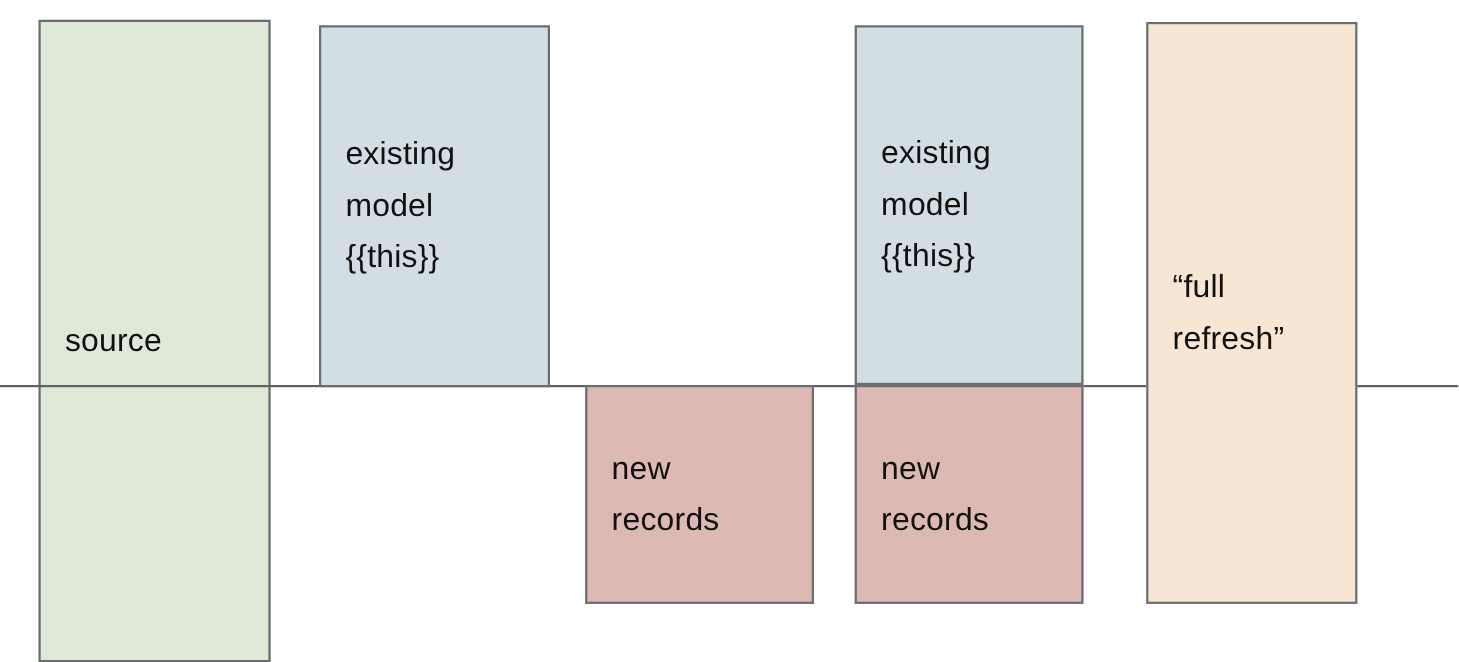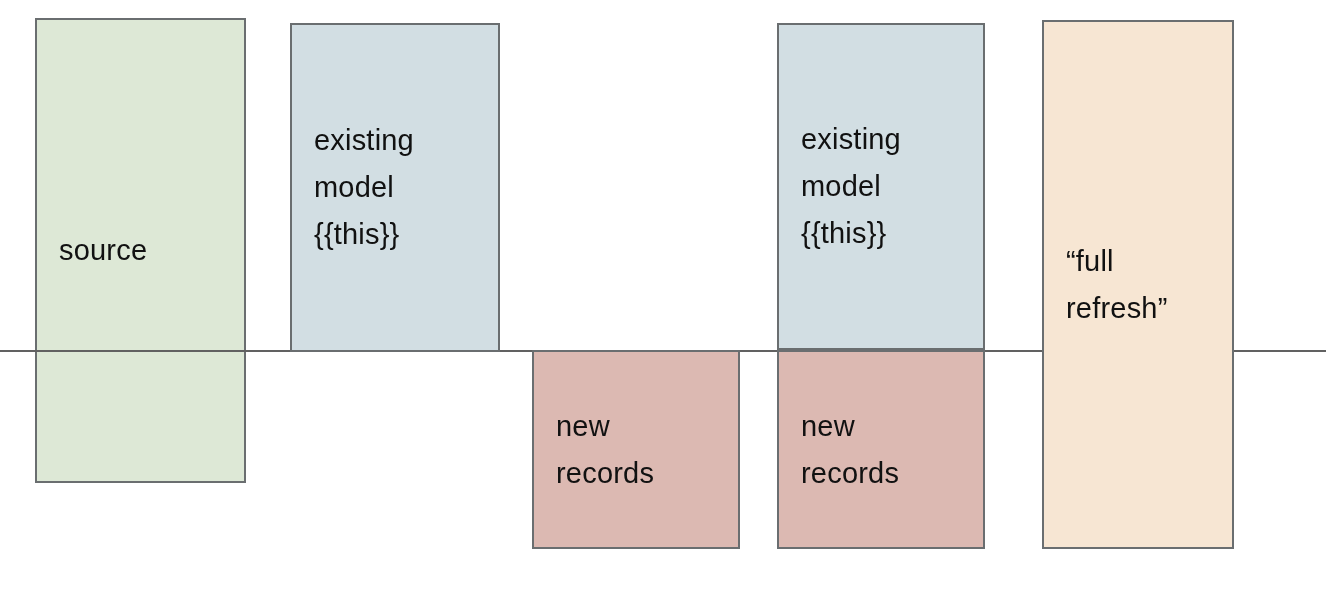--- a/index.html
+++ b/index.html
@@ -33,21 +33,21 @@
     padding-right: 22px;
   }
   .box .label {
     font-size: 29px;
     line-height: 47px;
     color: #111111;
     white-space: pre-line;
     letter-spacing: 0.2px;
   }
   
-  #box-source         { left: 35px;   top: 18px;  width: 211px; height: 465px; z-index: 1; }
+  #box-source         { left: 35px;   top: 18px;  width: 211px; height: 584px; z-index: 1; }
   #box-existing-left  { left: 290px;  top: 23px;  width: 210px; height: 329px; z-index: 3; }
   #box-new-left       { left: 532px;  top: 350px; width: 208px; height: 199px; z-index: 3; }
   #box-existing-right { left: 777px;  top: 23px;  width: 208px; height: 327px; z-index: 3; }
   #box-new-right      { left: 777px;  top: 350px; width: 208px; height: 199px; z-index: 3; }
   #box-full-refresh   { left: 1042px; top: 20px;  width: 192px; height: 529px; z-index: 3; }
 </style>
 </head>
 <body>
 
 <div class="canvas">

